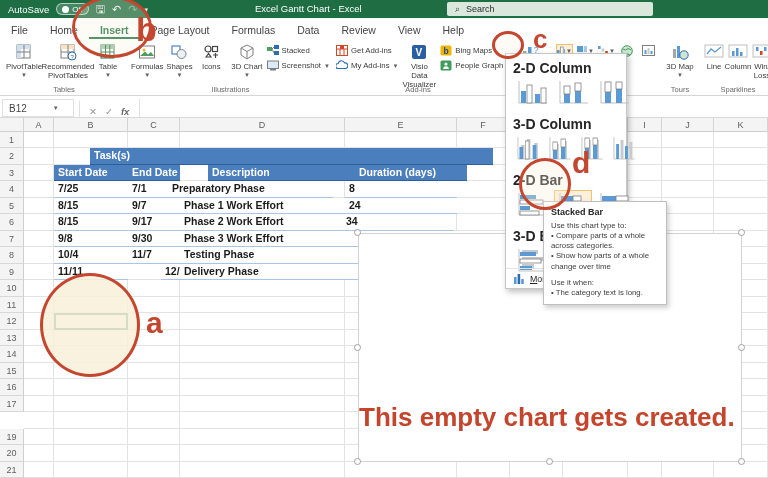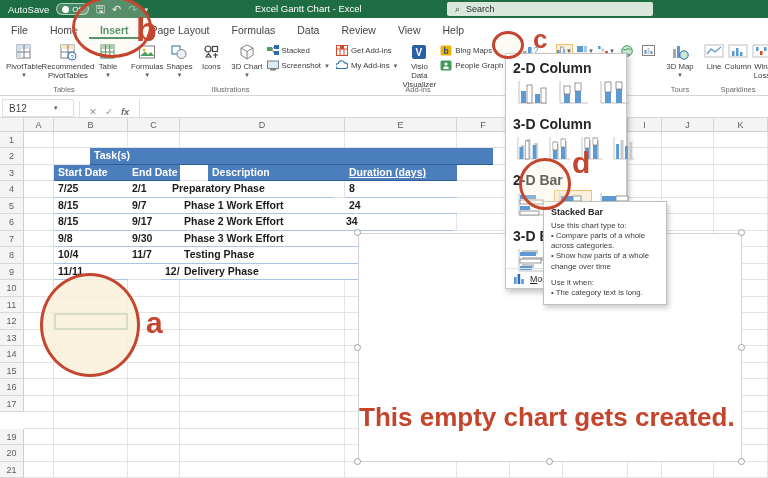--- a/index.html
+++ b/index.html
@@ -433,23 +433,23 @@
       <div class="vline" style="left: 509px;"></div>
       <div class="vline" style="left: 562px;"></div>
       <div class="vline" style="left: 627px;"></div>
       <div class="vline" style="left: 661px;"></div>
       <div class="vline" style="left: 713px;"></div>
       <div class="vline" style="left: 767px;"></div>
       <div class="tblue" style="left: 54px; top: 30.4762px; width: 403px; height: 16.4762px; margin-left: 36px;">Task(s)</div>
       <div class="tblue" style="left: 54px; top: 46.9524px; width: 74px; height: 16.4762px;">Start Date</div>
       <div class="tblue" style="left: 128px; top: 46.9524px; width: 52px; height: 16.4762px;">End Date</div>
       <div class="tblue" style="left: 180px; top: 46.9524px; width: 165px; height: 16.4762px; margin-left: 28px;">Description</div>
-      <div class="tblue" style="left: 345px; top: 46.9524px; width: 112px; height: 16.4762px; text-decoration: underline;">Duration (days)</div>
+      <div class="tblue" style="left: 355px; top: 46.9524px; width: 112px; height: 16.4762px;">Duration (days)</div>
       <div class="tcell" style="left: 54px; top: 63.4286px; width: 74px; height: 16.4762px;">7/25</div>
-      <div class="tcell" style="left: 128px; top: 63.4286px; width: 52px; height: 16.4762px;">2/1</div>
+      <div class="tcell" style="left: 128px; top: 63.4286px; width: 52px; height: 16.4762px;">7/1</div>
       <div class="tcell" style="left: 168px; top: 63.4286px; width: 165px; height: 16.4762px;">Preparatory Phase</div>
       <div class="tcell" style="left: 345px; top: 63.4286px; width: 112px; height: 16.4762px;">8</div>
       <div class="tcell" style="left: 54px; top: 79.9048px; width: 74px; height: 16.4762px;">8/15</div>
       <div class="tcell" style="left: 128px; top: 79.9048px; width: 52px; height: 16.4762px;">9/7</div>
       <div class="tcell" style="left: 180px; top: 79.9048px; width: 165px; height: 16.4762px;">Phase 1 Work Effort</div>
       <div class="tcell" style="left: 345px; top: 79.9048px; width: 112px; height: 16.4762px;">24</div>
       <div class="tcell" style="left: 54px; top: 96.381px; width: 74px; height: 16.4762px;">8/15</div>
       <div class="tcell" style="left: 128px; top: 96.381px; width: 52px; height: 16.4762px;">9/17</div>
       <div class="tcell" style="left: 180px; top: 96.381px; width: 165px; height: 16.4762px;">Phase 2 Work Effort</div>
       <div class="tcell" style="left: 342px; top: 96.381px; width: 112px; height: 16.4762px;">34</div>

